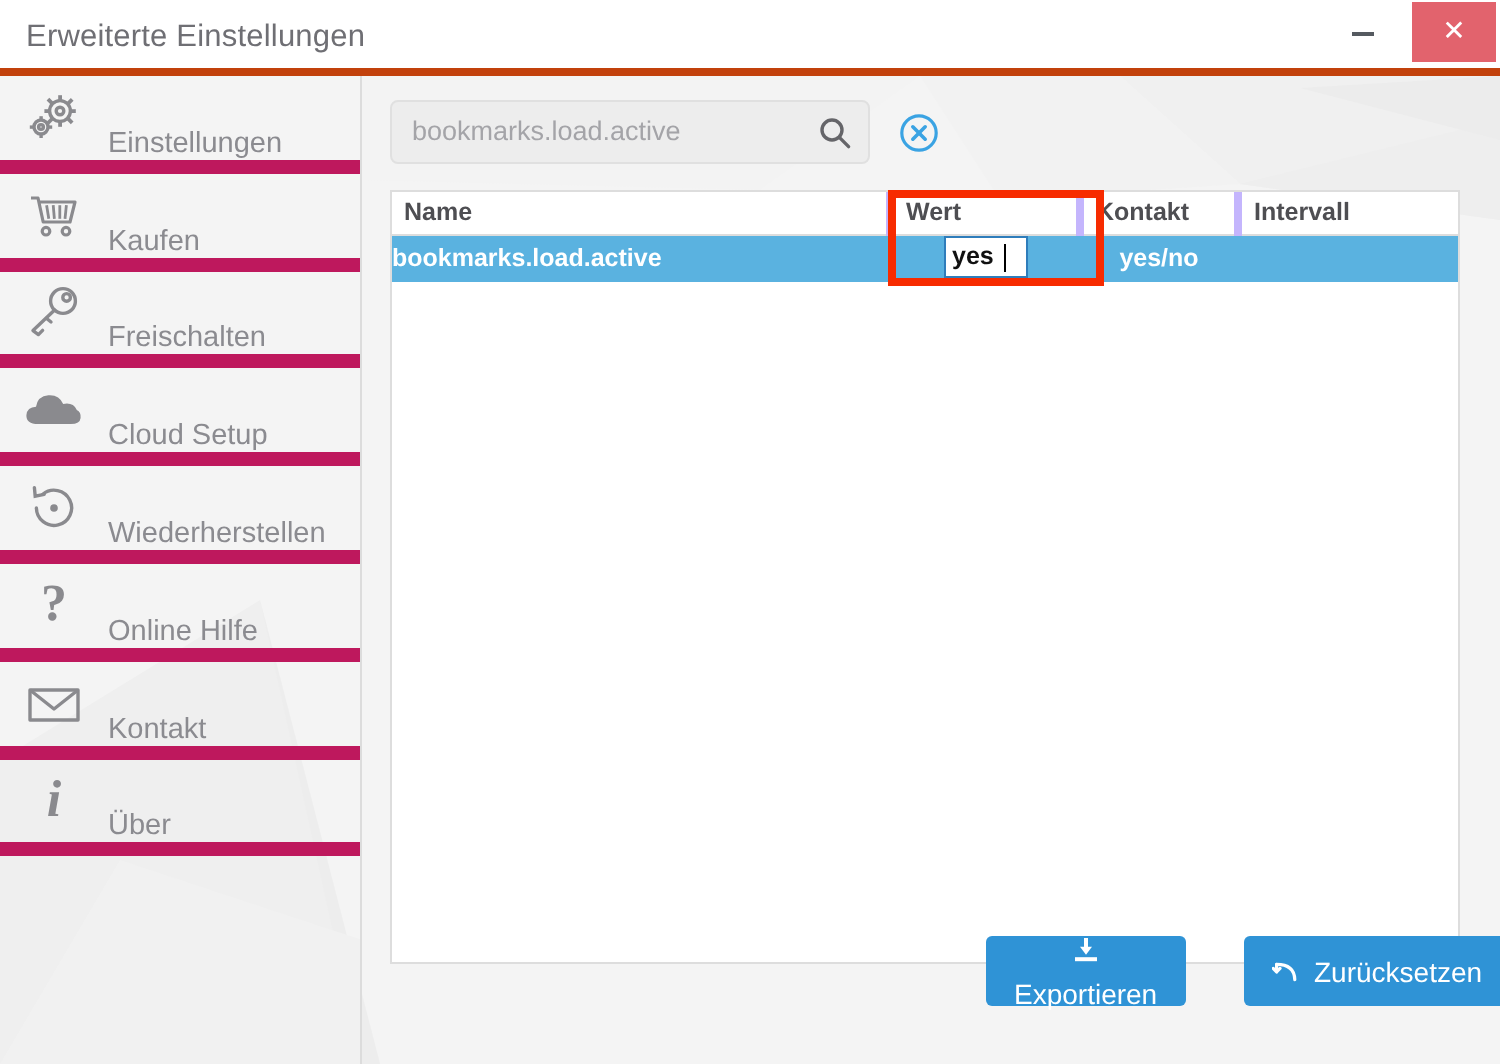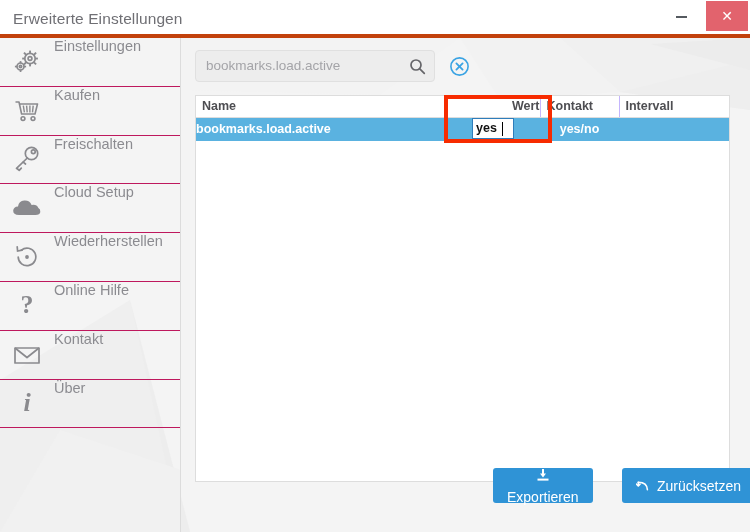--- a/index.html
+++ b/index.html
@@ -102,22 +102,22 @@
     width: 181px;
     height: 494px;
     border-right: 1px solid #dcdcdc;
     box-sizing: border-box;
     z-index: 3;
   }
   .side-item {
     position: relative;
     height: 48.8px;
     display: flex;
-    align-items: flex-start;
-    border-bottom: 1px solid #be185d;
+    align-items: flex-end;
+    border-bottom: 7px solid #be185d;
     box-sizing: border-box;
     cursor: default;
   }
   .side-icon {
     width: 54px;
     min-width: 54px;
     height: 100%;
     display: flex;
     align-items: center;
     justify-content: center;
@@ -207,21 +207,21 @@
   }
   table#grid th {
     height: 21px;
     font-size: 12.5px;
     font-weight: bold;
     color: #4e4e52;
     text-align: left;
     padding: 0 0 0 6px;
     background: #ffffff;
     border-bottom: 1px solid #dddddd;
-    border-right: 1px solid #c4b5fd;
+    border-right: 4px solid #c4b5fd;
     box-sizing: border-box;
     white-space: nowrap;
   }
   table#grid th:last-child { border-right: 0; }
   table#grid td {
     height: 24px;
     font-size: 12.5px;
     font-weight: bold;
     color: #ffffff;
     padding: 0;
@@ -487,21 +487,21 @@
           </g>
         </svg>
       </span>
     </div>
 
     <div id="table-wrap">
       <table id="grid">
         <thead>
           <tr>
             <th style="width:249px;">Name</th>
-            <th style="width:95px;text-align:right;">Wert</th>
+            <th style="width:95px;">Wert</th>
             <th style="width:79px;">Kontakt</th>
             <th>Intervall</th>
           </tr>
         </thead>
         <tbody>
           <tr id="row-selected">
             <td class="cell-name">bookmarks.load.active</td>
             <td class="cell-wert" style="color:transparent;">yes</td>
             <td class="cell-format">yes/no</td>
             <td class="cell-int"></td>

